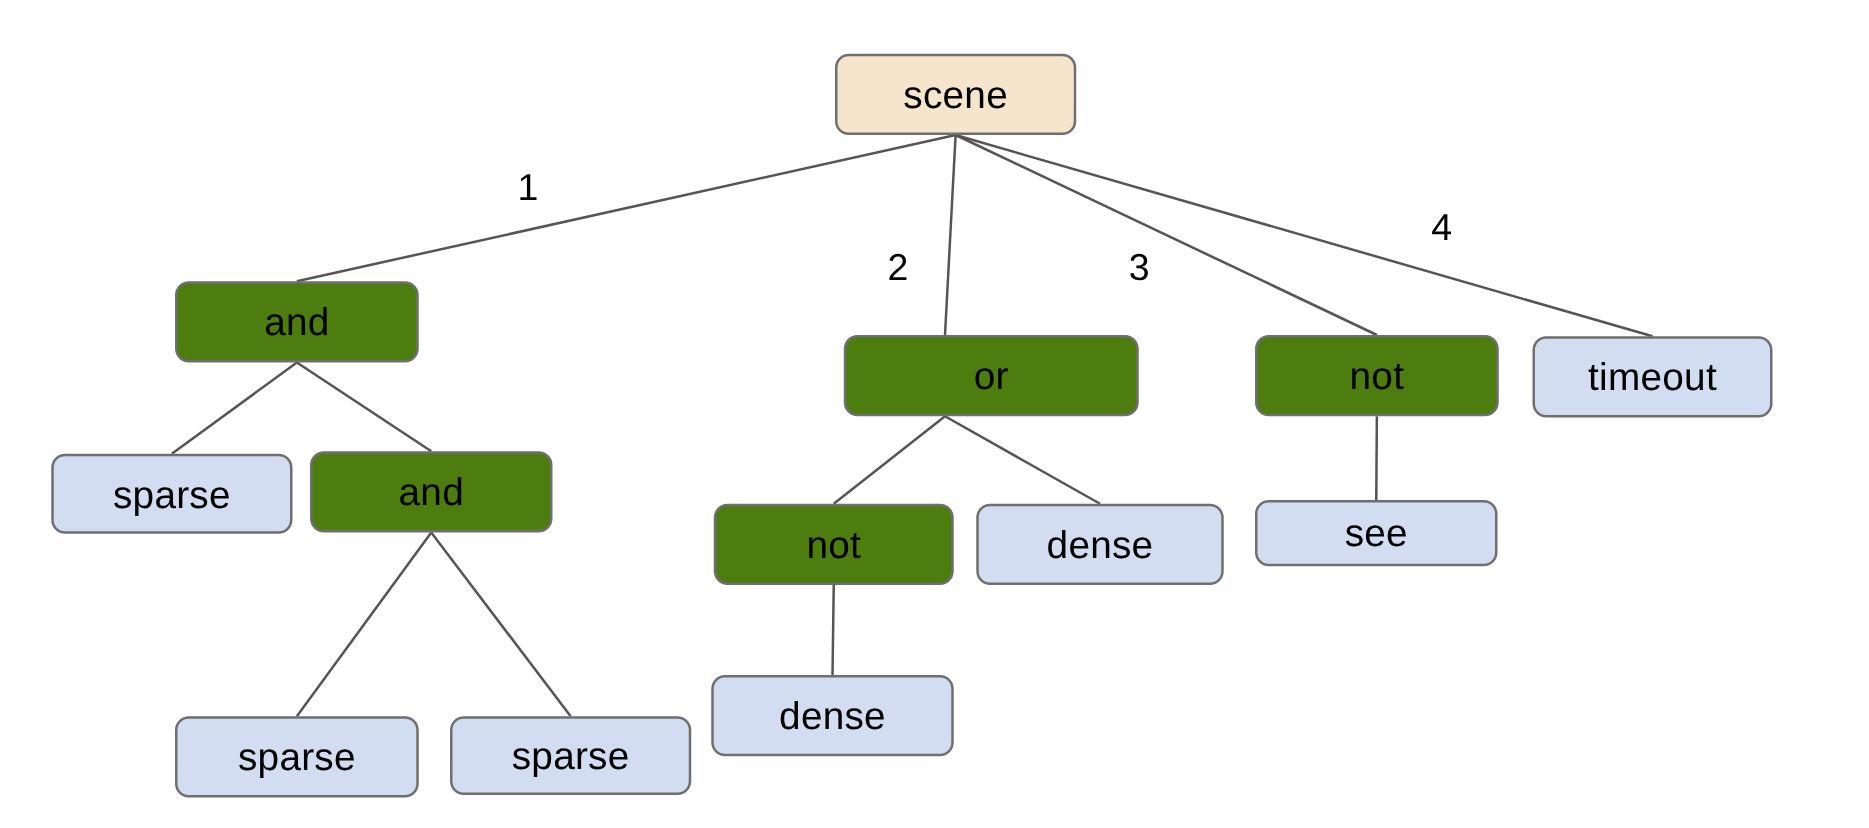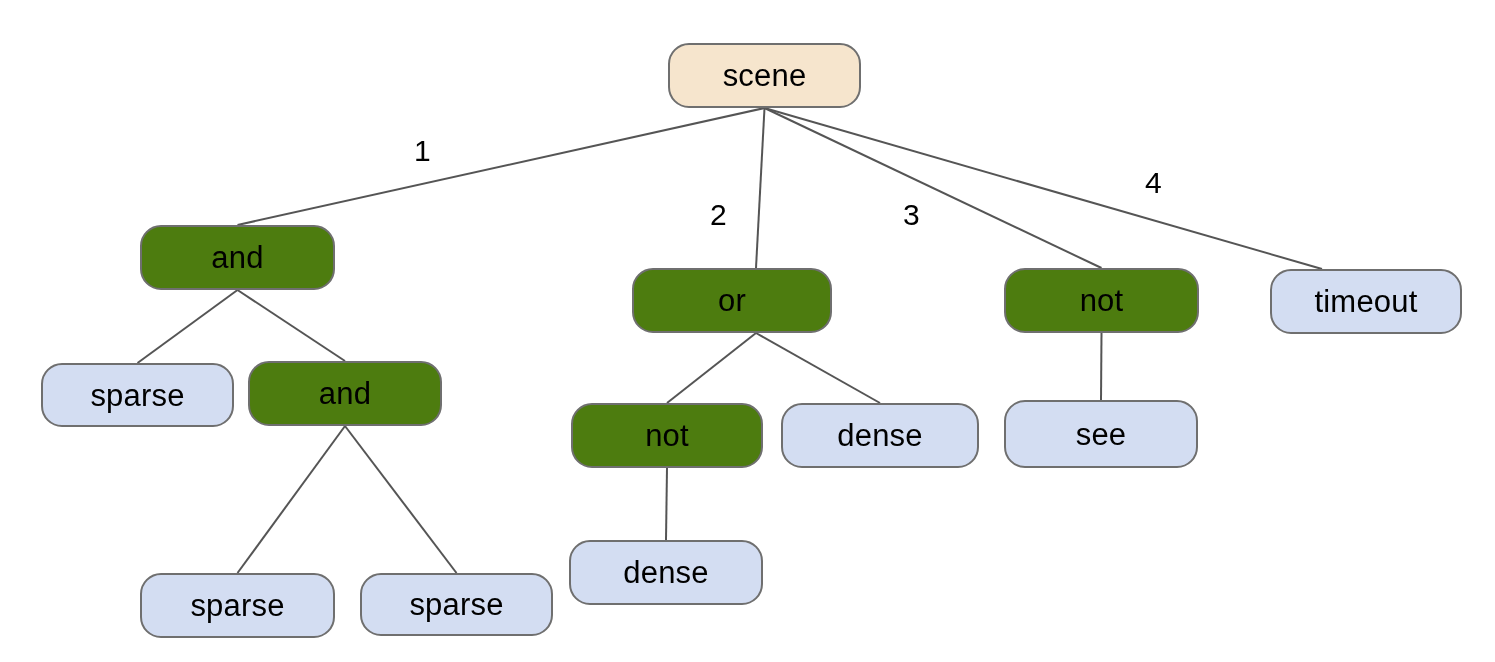--- a/index.html
+++ b/index.html
@@ -20,21 +20,21 @@
     left: 0;
     top: 0;
     width: 1495px;
     height: 662px;
     pointer-events: none;
   }
   .node {
     position: absolute;
     box-sizing: border-box;
     border: 2px solid #6f6f6f;
-    border-radius: 21px;
+    border-radius: 11px;
     display: flex;
     align-items: center;
     justify-content: center;
     color: #000000;
     font-size: 31px;
     line-height: 1;
     letter-spacing: 0.2px;
     white-space: nowrap;
   }
   .node-root   { background: #f6e5cd; }
@@ -61,28 +61,28 @@
       <line x1="237.5" y1="290" x2="345" y2="361" stroke="#555555" stroke-width="2"></line>
       <line x1="345" y1="426" x2="237.5" y2="573" stroke="#555555" stroke-width="2"></line>
       <line x1="345" y1="426" x2="456.5" y2="573" stroke="#555555" stroke-width="2"></line>
       <line x1="756" y1="333" x2="667" y2="403" stroke="#555555" stroke-width="2"></line>
       <line x1="756" y1="333" x2="880" y2="403" stroke="#555555" stroke-width="2"></line>
       <line x1="667" y1="468" x2="666" y2="540" stroke="#555555" stroke-width="2"></line>
       <line x1="1101.5" y1="333" x2="1101" y2="400" stroke="#555555" stroke-width="2"></line>
     </svg>
 <div class="node node-root" style="left: 668px; top: 43px; width: 193px; height: 65px;">scene</div>
     <div class="node node-op" style="left: 140px; top: 225px; width: 195px; height: 65px;">and</div>
-    <div class="node node-op" style="left: 632px; top: 268px; width: 200px; height: 65px;">or</div>
+    <div class="node node-op" style="left: 675px; top: 268px; width: 236px; height: 65px;">or</div>
     <div class="node node-op" style="left: 1004px; top: 268px; width: 195px; height: 65px;">not</div>
-    <div class="node node-leaf" style="left: 1226px; top: 269px; width: 192px; height: 65px; margin-left: 44px;">timeout</div>
+    <div class="node node-leaf" style="left: 1226px; top: 269px; width: 192px; height: 65px;">timeout</div>
     <div class="node node-leaf" style="left: 41px; top: 363px; width: 193px; height: 64px;">sparse</div>
     <div class="node node-op" style="left: 248px; top: 361px; width: 194px; height: 65px;">and</div>
     <div class="node node-op" style="left: 571px; top: 403px; width: 192px; height: 65px;">not</div>
     <div class="node node-leaf" style="left: 781px; top: 403px; width: 198px; height: 65px;">dense</div>
-    <div class="node node-leaf" style="left: 1004px; top: 400px; width: 194px; height: 68px;">see</div>
+    <div class="node node-leaf" style="left: 1004px; top: 400px; width: 194px; height: 53px;">see</div>
     <div class="node node-leaf" style="left: 140px; top: 573px; width: 195px; height: 65px;">sparse</div>
     <div class="node node-leaf" style="left: 360px; top: 573px; width: 193px; height: 63px;">sparse</div>
     <div class="node node-leaf" style="left: 569px; top: 540px; width: 194px; height: 65px;">dense</div>
     <div class="edge-label" style="left: 414px; top: 136px;">1</div>
     <div class="edge-label" style="left: 710px; top: 200px;">2</div>
     <div class="edge-label" style="left: 903px; top: 200px;">3</div>
     <div class="edge-label" style="left: 1145px; top: 168px;">4</div>
   </div>
 
 </body></html>

